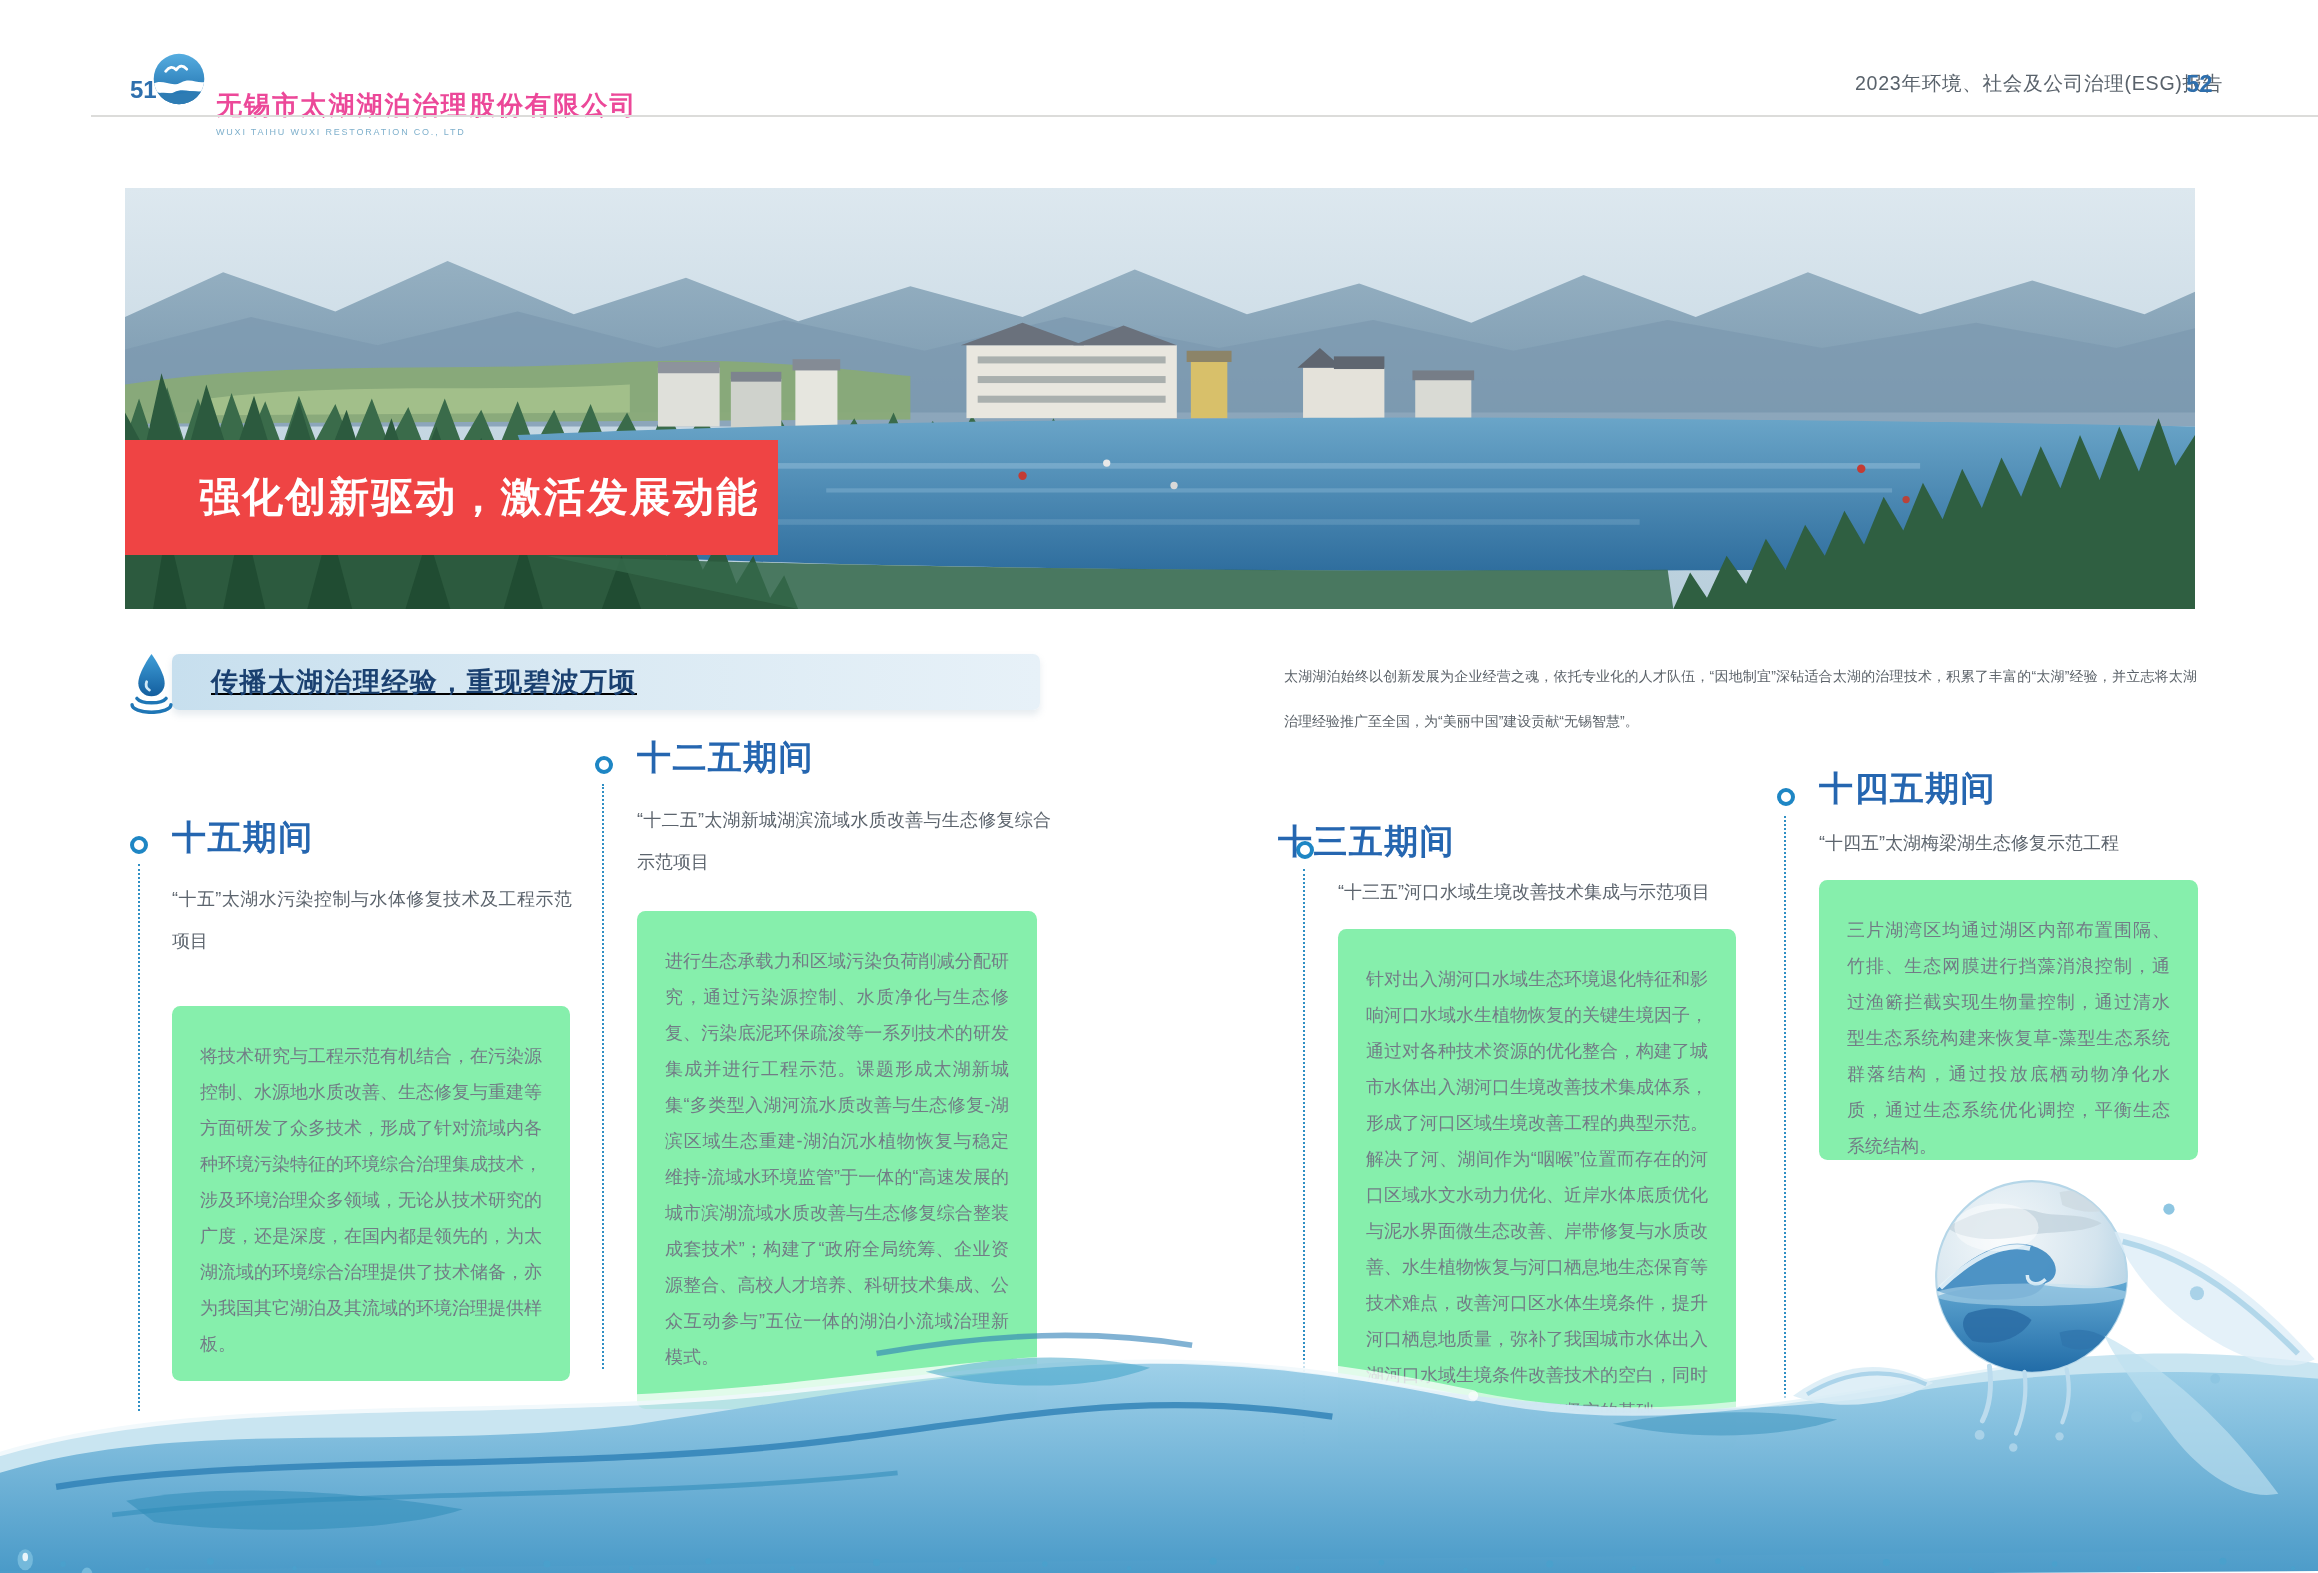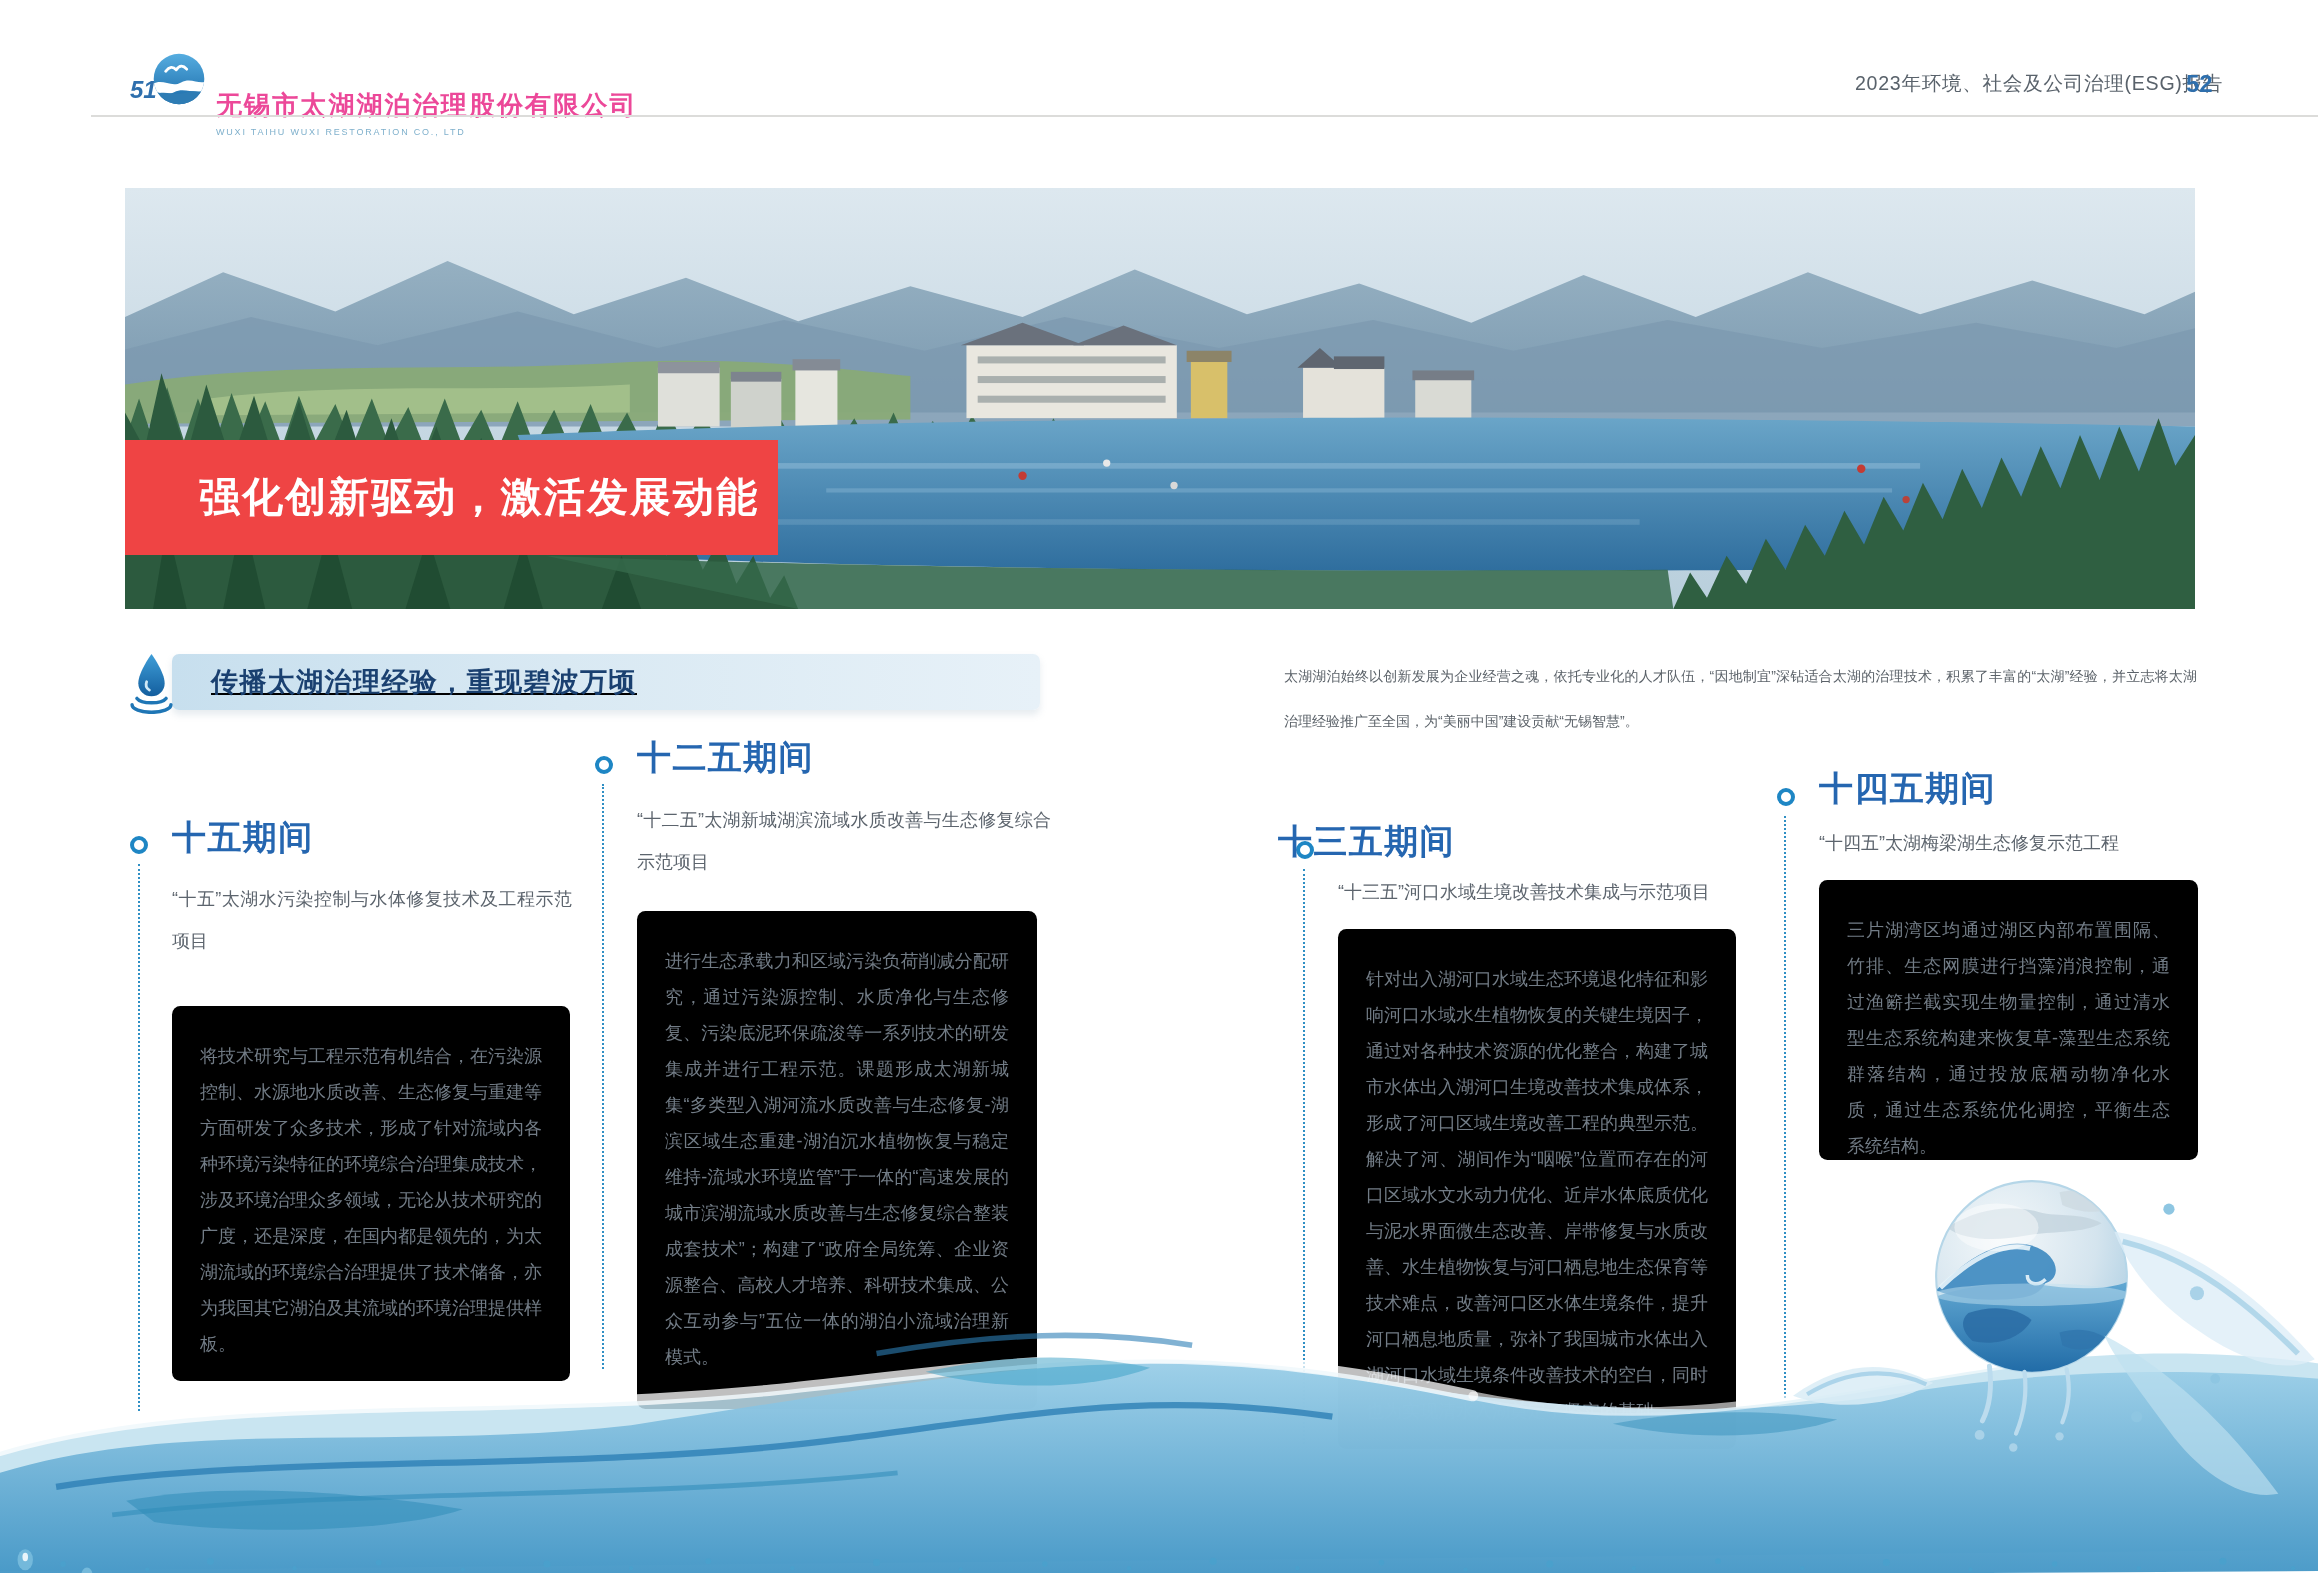--- a/index.html
+++ b/index.html
@@ -34,31 +34,31 @@
   .intro{
     left:1284px;top:654px;width:913px;
     font-size:14px;color:#5b6269;line-height:45px;text-align:justify;z-index:2;
   }
   
   .tl-circle{width:18px;height:18px;border:4.2px solid #1e86c4;border-radius:50%;background:#fff;box-sizing:border-box;z-index:2;}
   .tl-dots{width:0;border-left:2.8px dotted #2f8fc4;z-index:1;}
   .tl-period{font-size:34px;font-weight:bold;color:#2566b0;letter-spacing:1.4px;z-index:2;white-space:nowrap;}
   .tl-project{font-size:18px;color:#5c646d;line-height:42px;text-align:justify;z-index:2;}
   .tl-box{
-    background:#000000;border-radius:8.4px;box-sizing:border-box;
+    background:#86efac;border-radius:8.4px;box-sizing:border-box;
     padding:32px 28px;font-size:18px;color:#727c86;line-height:36px;
     text-align:justify;overflow:hidden;z-index:2;
   }
   
   .water{left:0;top:1122px;width:2319px;height:452px;z-index:5;pointer-events:none;}
 </style>
 </head>
 <body>
 
-<div class="abs page-num" style="left:130px;top:76px;font-style:italic;">51</div>
+<div class="abs page-num" style="left:130px;top:76px;">51</div>
 
 <div class="abs" style="left:153px;top:53px;width:52px;height:52px;">
   <svg width="52" height="52" viewBox="0 0 74 74">
     <defs>
       <linearGradient id="logoG" x1="0" y1="0" x2="0" y2="1">
         <stop offset="0" stop-color="#56ade0"></stop>
           <stop offset="1" stop-color="#1a6aa8"></stop>
       </linearGradient>
       <clipPath id="logoClip">
           <circle cx="37" cy="37" r="36"></circle>

